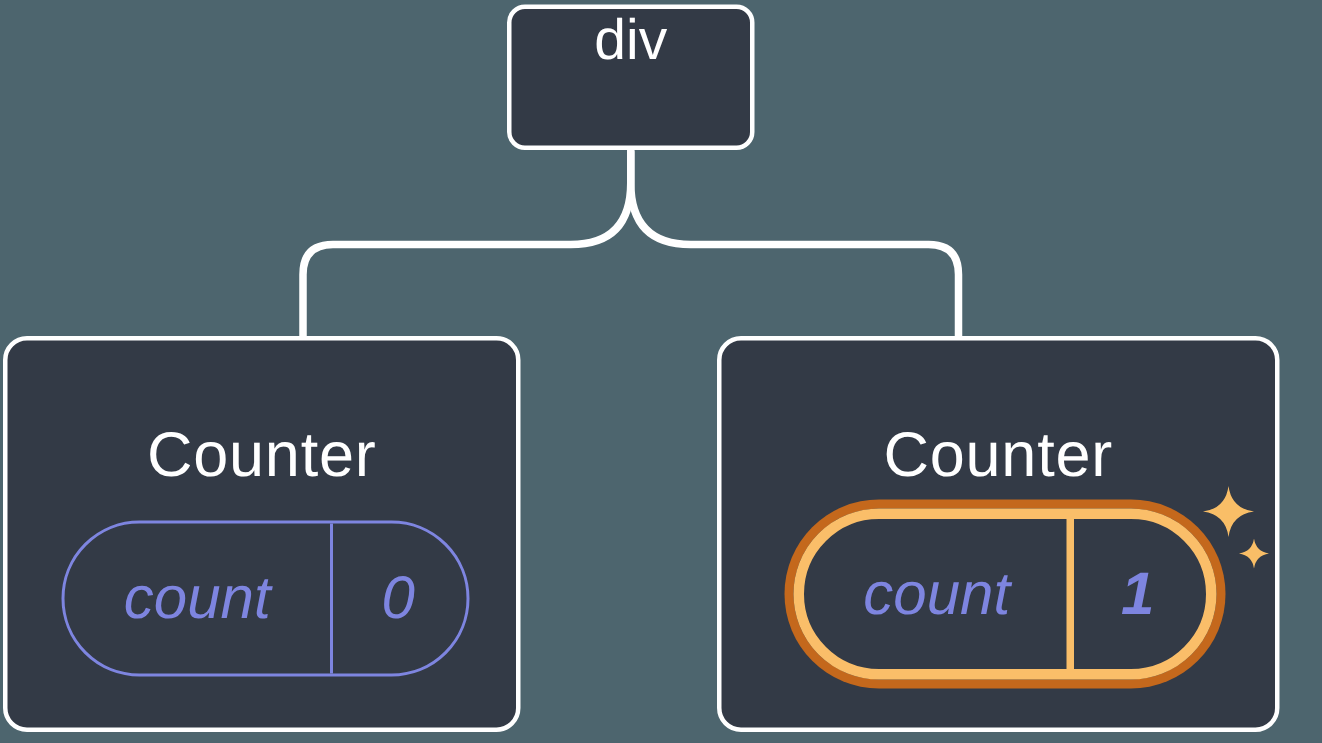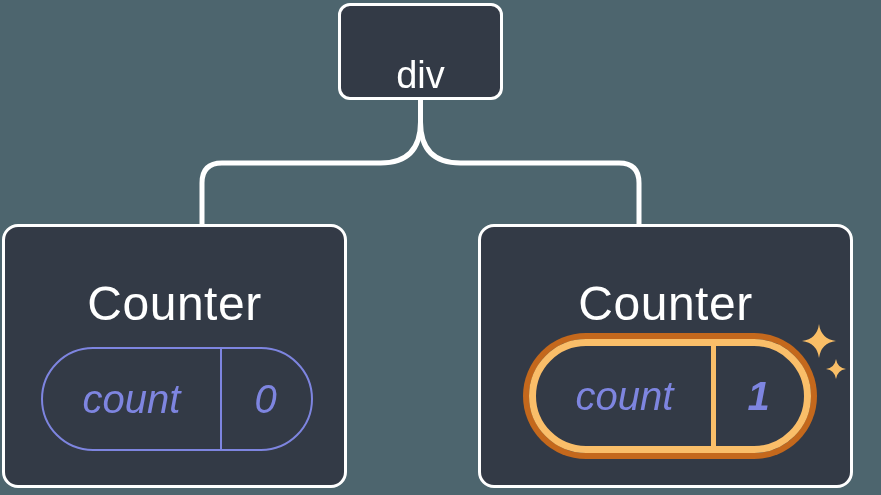--- a/index.html
+++ b/index.html
@@ -29,21 +29,21 @@
     stroke-linecap: round;
   }
 
   .root-node {
     position: absolute;
     left: 338px; top: 3px;
     width: 165px; height: 97px;
     background: var(--node-bg);
     border: 3px solid var(--node-border);
     border-radius: 12px;
-    display: flex; align-items: flex-end; justify-content: center;
+    display: flex; align-items: flex-start; justify-content: center;
     color: var(--title-color);
     font-size: 38px;
   }
 
   .card {
     position: absolute;
     top: 224px;
     height: 264px;
     background: var(--node-bg);
     border: 3px solid var(--node-border);
@@ -51,21 +51,21 @@
   }
   .card-left  { left: 2px;   width: 345px; }
   .card-right { left: 478px; width: 375px; }
 
   .card-title {
     position: absolute;
     left: 0; right: 0; top: 52px;
     height: 48px;
     display: flex; align-items: center; justify-content: center;
     color: var(--title-color);
-    font-size: 48px;
+    font-size: 42px;
     letter-spacing: 0.5px;
   }
 
   .pill {
     position: absolute;
     display: flex;
     align-items: stretch;
     font-style: italic;
   }
   .pill-plain {

